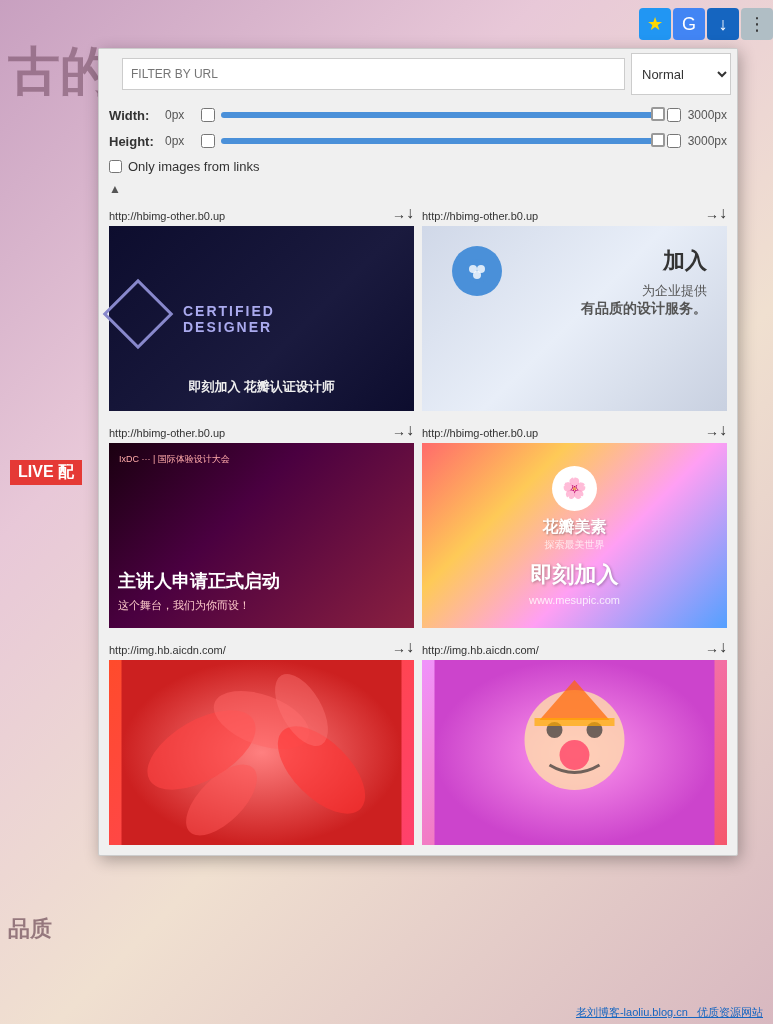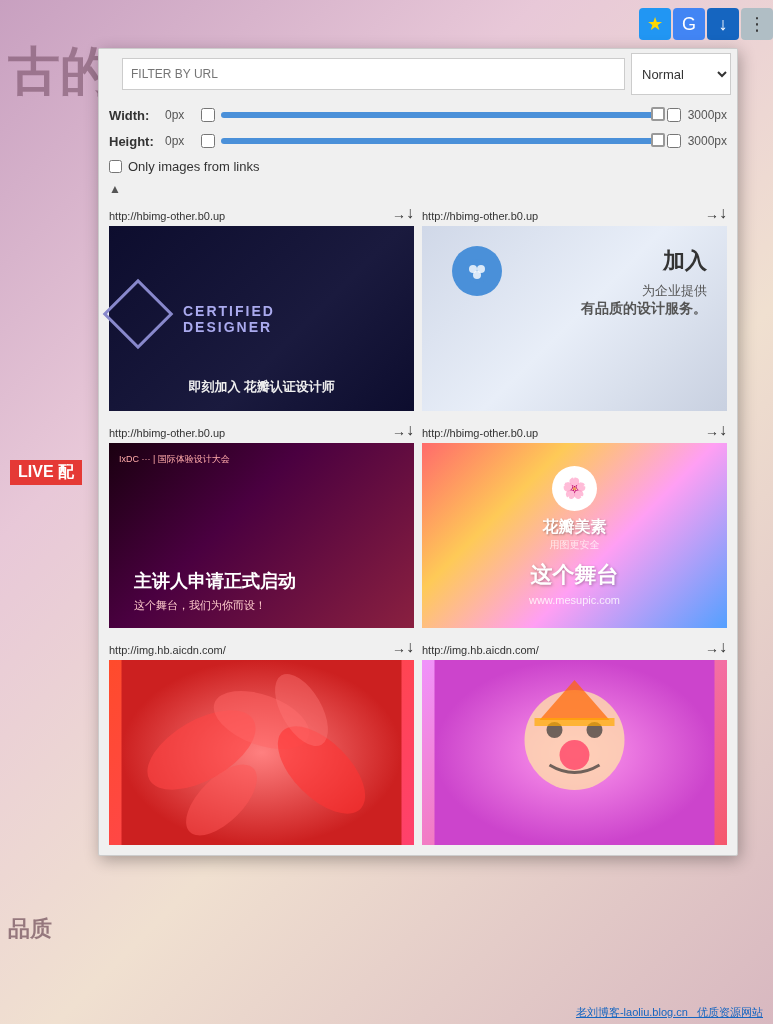--- a/index.html
+++ b/index.html
@@ -371,21 +371,21 @@
     }
 
     
     .speaker-card {
       background: linear-gradient(135deg, #1a0010 0%, #4a0040 40%, #8a2040 100%);
       width: 100%;
       height: 185px;
       display: flex;
       flex-direction: column;
       justify-content: flex-end;
-      padding: 10px 25px 15px;
+      padding: 10px 9px 15px;
       position: relative;
     }
 
     .speaker-tag {
       position: absolute;
       top: 10px;
       left: 10px;
       font-size: 9px;
       color: #ffaaaa;
     }
@@ -571,23 +571,23 @@
     <div class="image-item">
       <div class="image-url-row">
         <span class="image-url-text">http://hbimg-other.b0.up</span>
         <span class="url-arrow">→</span>
         <span class="url-download">↓</span>
       </div>
       <div class="meisupic-card">
         <div class="meisupic-logo-container">
           <div class="meisupic-logo-icon">🌸</div>
           <div class="meisupic-name">花瓣美素</div>
-          <div style="color:rgba(255,255,255,0.7); font-size:10px;">用图更安全</div>
+          <div style="color:rgba(255,255,255,0.7); font-size:10px;">探索最美世界</div>
         </div>
-        <div class="meisupic-tagline">这个舞台</div>
+        <div class="meisupic-tagline">即刻加入</div>
         <div class="meisupic-url">www.mesupic.com</div>
       </div>
     </div>
 
     <div class="image-item">
       <div class="image-url-row">
         <span class="image-url-text">http://img.hb.aicdn.com/</span>
         <span class="url-arrow">→</span>
         <span class="url-download">↓</span>
       </div>

